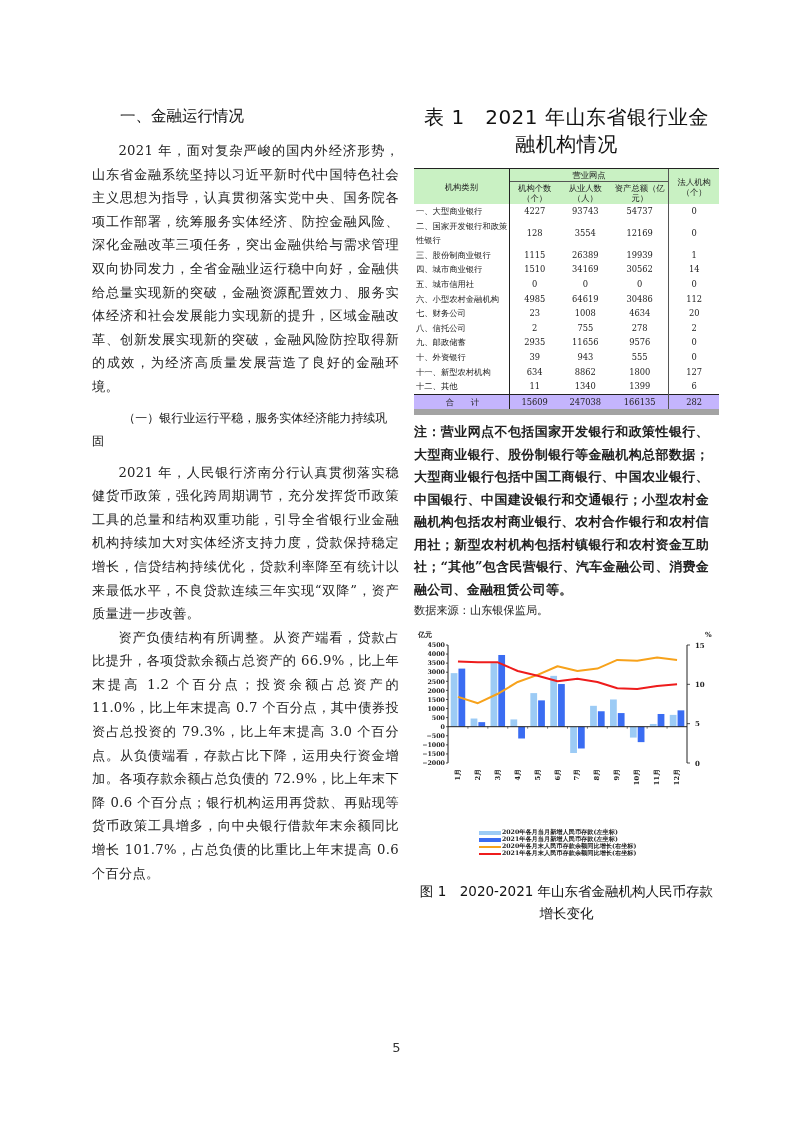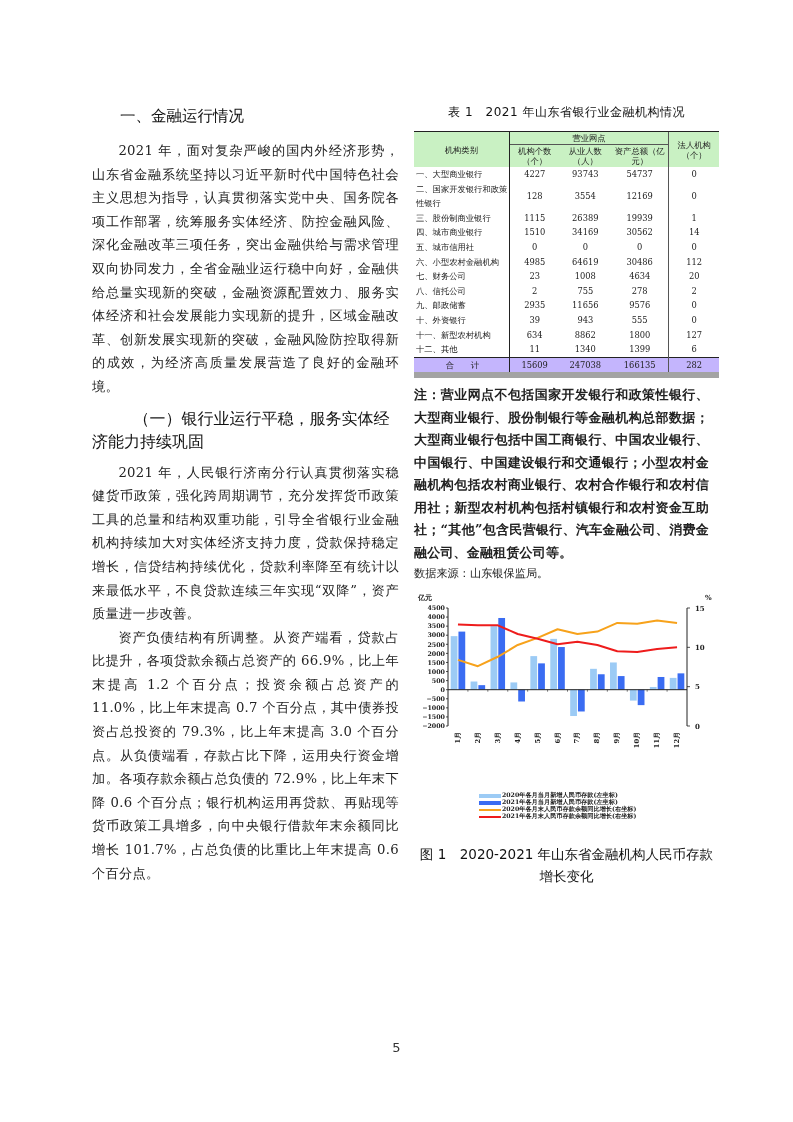--- a/index.html
+++ b/index.html
@@ -3,23 +3,23 @@
 <meta charset="utf-8">
 <style>
   html, body { margin:0; padding:0; background:#fff; }
   body { width:793px; height:1122px; position:relative; overflow:hidden;
          font-family:"DejaVu Serif","Liberation Serif",serif; color:#222; }
   .col { position:absolute; }
   #left { left:92px; top:100px; width:307px; }
   #right { left:414px; top:100px; width:305px; }
   .h1 { font-family:"DejaVu Sans","Liberation Sans",sans-serif; font-size:15.5px; margin:6px 0 12px 28px; color:#111; }
   .p { font-size:13.2px; line-height:23.6px; text-indent:2em; text-align:justify; margin:0; letter-spacing:0.3px; }
-  .h2 { font-family:"DejaVu Sans","Liberation Sans",sans-serif; font-size:16px; line-height:23px; margin:8px 0 8px 0; text-indent:2.6em; color:#111; }
+  .h2 { font-family:"DejaVu Sans","Liberation Sans",sans-serif; font-size:12px; line-height:23px; margin:8px 0 8px 0; text-indent:2.6em; color:#111; }
   .bold { font-weight:bold; font-family:"DejaVu Sans","Liberation Sans",sans-serif; font-size:12.8px; }
-  .tbl-title { font-family:"DejaVu Sans","Liberation Sans",sans-serif; font-size:12px; text-align:center; margin:4px 0 10px 0; color:#111; letter-spacing:0.5px; }
+  .tbl-title { font-family:"DejaVu Sans","Liberation Sans",sans-serif; font-size:20px; text-align:center; margin:4px 0 10px 0; color:#111; letter-spacing:0.5px; }
   table { border-collapse:collapse; width:100%; font-size:8.3px; font-family:"DejaVu Serif","Liberation Serif",serif; }
   th { background:#c9f1c3; font-weight:normal; padding:1px 0; text-align:center; line-height:10px; }
   td { padding:0; height:14.6px; line-height:14.6px; text-align:center; }
   td.name { text-align:left; padding-left:2px; }
   tr.head-top th { border-top:1px solid #222; }
   th.cat, td.name { border-right:1.5px solid #222; }
   th.net { border-bottom:1px solid #555;margin-top:17px; }
   th.legal, td.legal { border-left:1px solid #555; }
   tr.total td { background:#c4b5fd; border-top:1px solid #222; border-bottom:6px solid #a3a3a3; }
   .note { font-size:13px; line-height:22.5px; margin:6px 10px 0 0; letter-spacing:0.2px; text-align:justify;font-weight:bold; }

